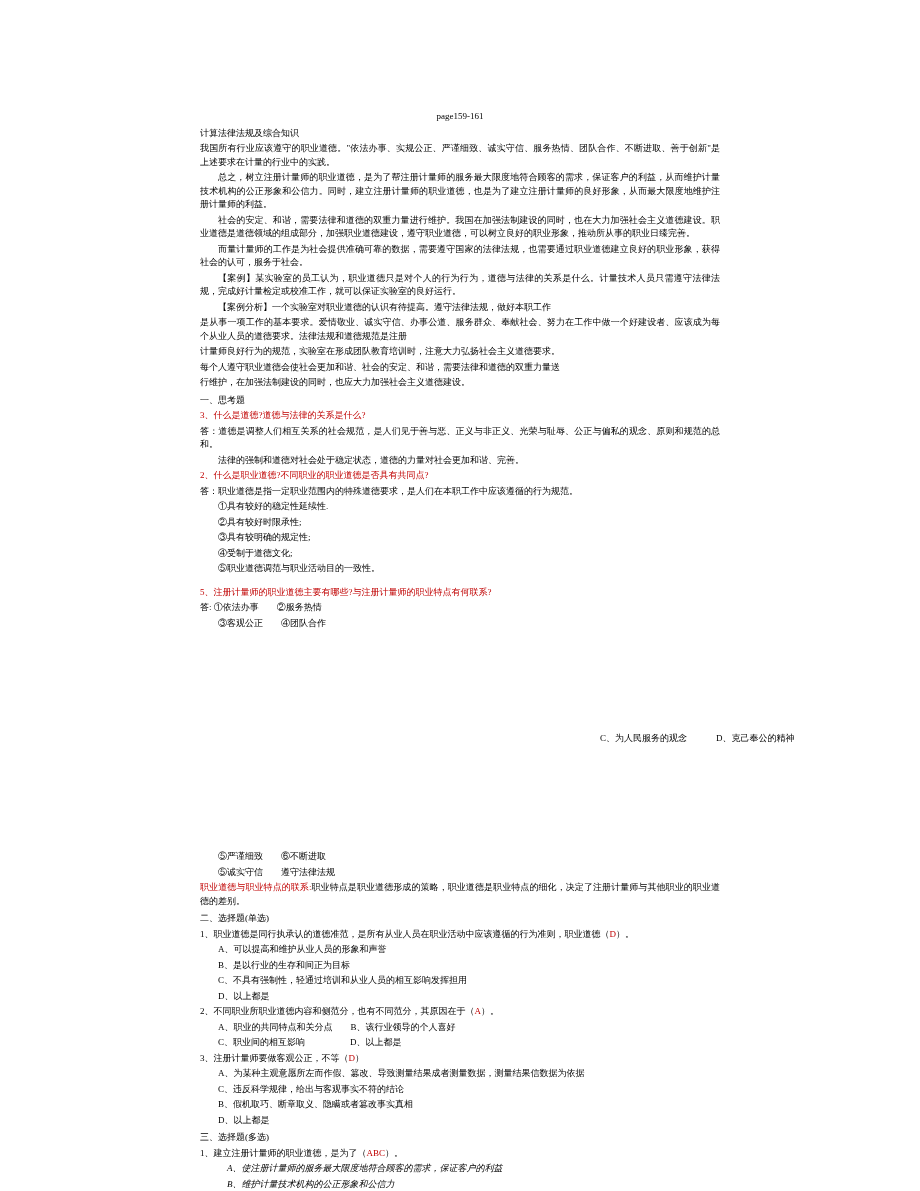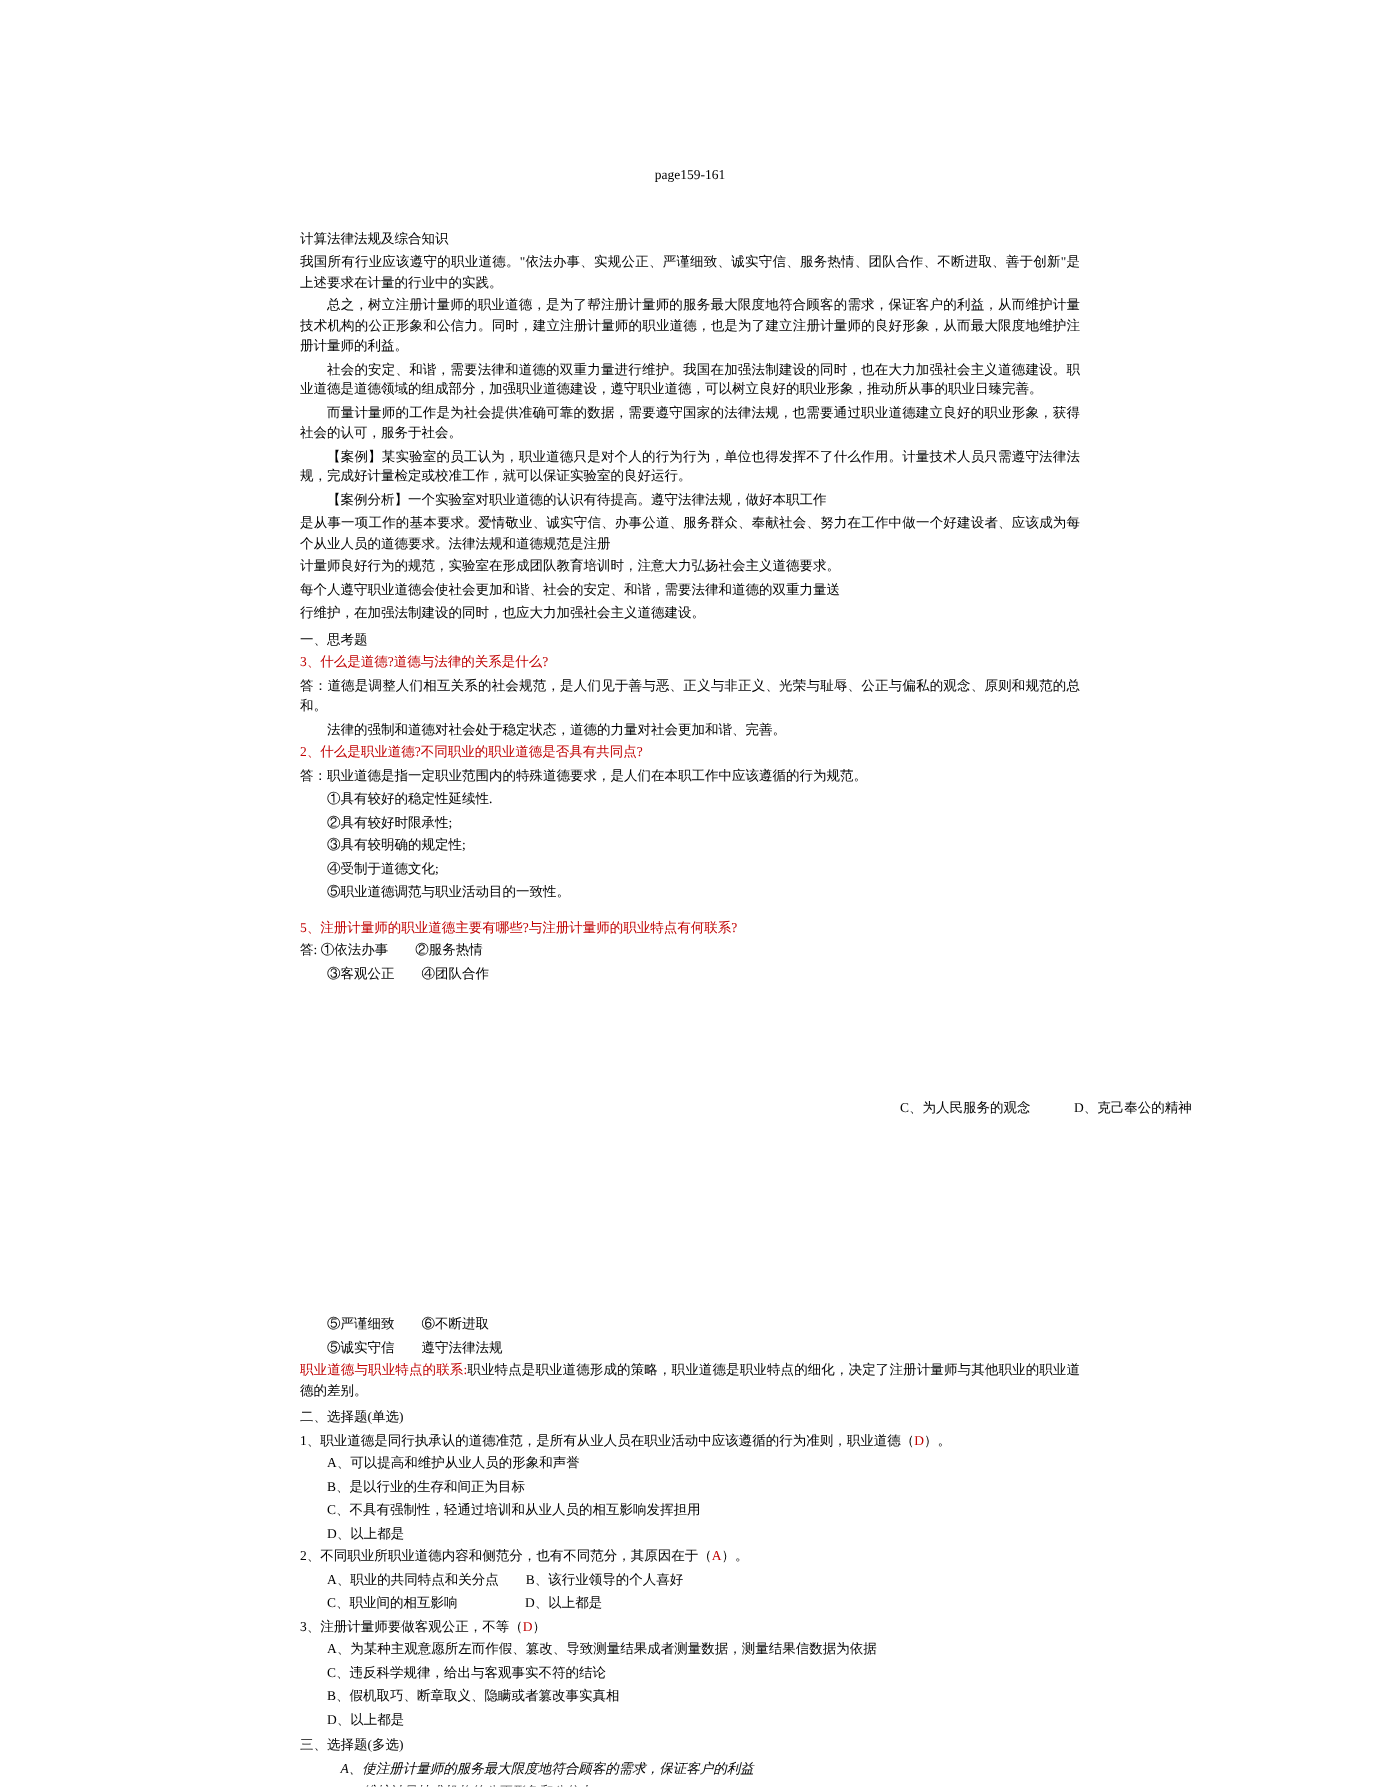--- a/index.html
+++ b/index.html
@@ -10,21 +10,21 @@
       font-family: "SimSun", "宋体", serif;
       font-size: 9px;
       line-height: 1.5;
       color: #000;
       padding: 110px 200px 0 200px;
       position: relative;
     }
     .page-header {
       text-align: center;
       font-size: 9px;
-      margin-bottom: 29px;
+      margin-bottom: 3px;
     }
     .para { margin-bottom: 2px; text-align: justify; }
     .indent { text-indent: 2em; }
     .section-title { margin-top: 4px; }
     .red { color: #c00000; }
     .list-item { margin-left: 2em; }
     .list-item2 { margin-left: 3em; font-style: italic; }
     .block2 { margin-top: 220px; }
     .float-right {
       position: absolute;
@@ -37,21 +37,21 @@
 </head>
 <body>
 
 <div class="page-header">page159-161</div>
 
 <div class="para">计算法律法规及综合知识</div>
 <div class="para">我国所有行业应该遵守的职业道德。"依法办事、实规公正、严谨细致、诚实守信、服务热情、团队合作、不断进取、善于创新"是上述要求在计量的行业中的实践。</div>
 <div class="para indent">总之，树立注册计量师的职业道德，是为了帮注册计量师的服务最大限度地符合顾客的需求，保证客户的利益，从而维护计量技术机构的公正形象和公信力。同时，建立注册计量师的职业道德，也是为了建立注册计量师的良好形象，从而最大限度地维护注册计量师的利益。</div>
 <div class="para indent">社会的安定、和谐，需要法律和道德的双重力量进行维护。我国在加强法制建设的同时，也在大力加强社会主义道德建设。职业道德是道德领域的组成部分，加强职业道德建设，遵守职业道德，可以树立良好的职业形象，推动所从事的职业日臻完善。</div>
 <div class="para indent">而量计量师的工作是为社会提供准确可靠的数据，需要遵守国家的法律法规，也需要通过职业道德建立良好的职业形象，获得社会的认可，服务于社会。</div>
-<div class="para indent">【案例】某实验室的员工认为，职业道德只是对个人的行为行为，单位也得发挥不了什么作用。计量技术人员只需遵守法律法规，完成好计量检定或校准工作，就可以保证实验室的良好运行。</div>
+<div class="para indent">【案例】某实验室的员工认为，职业道德只是对个人的行为行为，道德与法律的关系是什么。计量技术人员只需遵守法律法规，完成好计量检定或校准工作，就可以保证实验室的良好运行。</div>
 <div class="para indent">【案例分析】一个实验室对职业道德的认识有待提高。遵守法律法规，做好本职工作</div>
 <div class="para">是从事一项工作的基本要求。爱情敬业、诚实守信、办事公道、服务群众、奉献社会、努力在工作中做一个好建设者、应该成为每个从业人员的道德要求。法律法规和道德规范是注册</div>
 <div class="para">计量师良好行为的规范，实验室在形成团队教育培训时，注意大力弘扬社会主义道德要求。</div>
 <div class="para">每个人遵守职业道德会使社会更加和谐、社会的安定、和谐，需要法律和道德的双重力量送</div>
 <div class="para">行维护，在加强法制建设的同时，也应大力加强社会主义道德建设。</div>
 
 <div class="para section-title">一、思考题</div>
 <div class="para red">3、什么是道德?道德与法律的关系是什么?</div>
 <div class="para">答：道德是调整人们相互关系的社会规范，是人们见于善与恶、正义与非正义、光荣与耻辱、公正与偏私的观念、原则和规范的总和。</div>
 <div class="para indent">法律的强制和道德对社会处于稳定状态，道德的力量对社会更加和谐、完善。</div>
@@ -84,16 +84,17 @@
 <div class="para">2、不同职业所职业道德内容和侧范分，也有不同范分，其原因在于（<span class="red">A</span>）。</div>
 <div class="para list-item">A、职业的共同特点和关分点　　B、该行业领导的个人喜好</div>
 <div class="para list-item">C、职业间的相互影响　　　　　D、以上都是</div>
 <div class="para">3、注册计量师要做客观公正，不等（<span class="red">D</span>）</div>
 <div class="para list-item">A、为某种主观意愿所左而作假、篡改、导致测量结果成者测量数据，测量结果信数据为依据</div>
 <div class="para list-item">C、违反科学规律，给出与客观事实不符的结论</div>
 <div class="para list-item">B、假机取巧、断章取义、隐瞒或者篡改事实真相</div>
 <div class="para list-item">D、以上都是</div>
 
 <div class="para section-title">三、选择题(多选)</div>
+<div class="para">1、建立注册计量师的职业道德，是为了（<span class="red">ABC</span>）。</div>
 <div class="para list-item2">A、使注册计量师的服务最大限度地符合顾客的需求，保证客户的利益</div>
 <div class="para list-item2">B、维护计量技术机构的公正形象和公信力</div>
 
 </div>
 
 </body></html>

